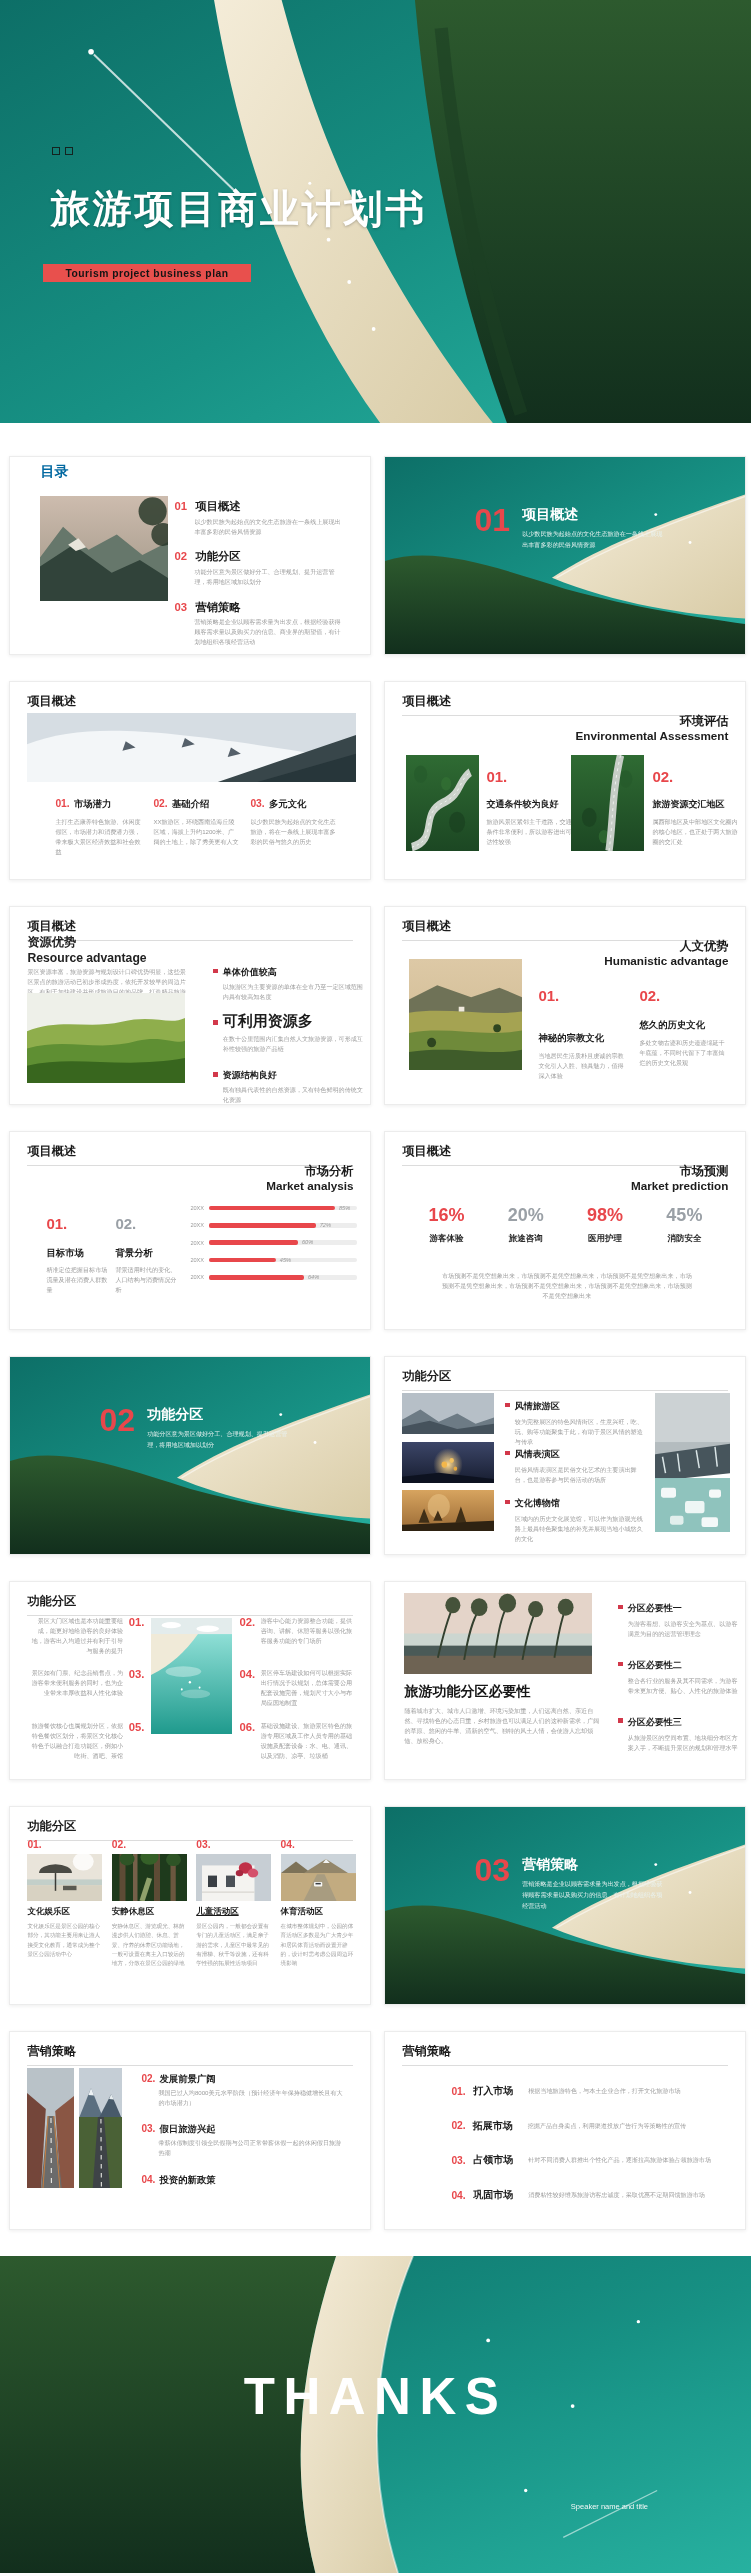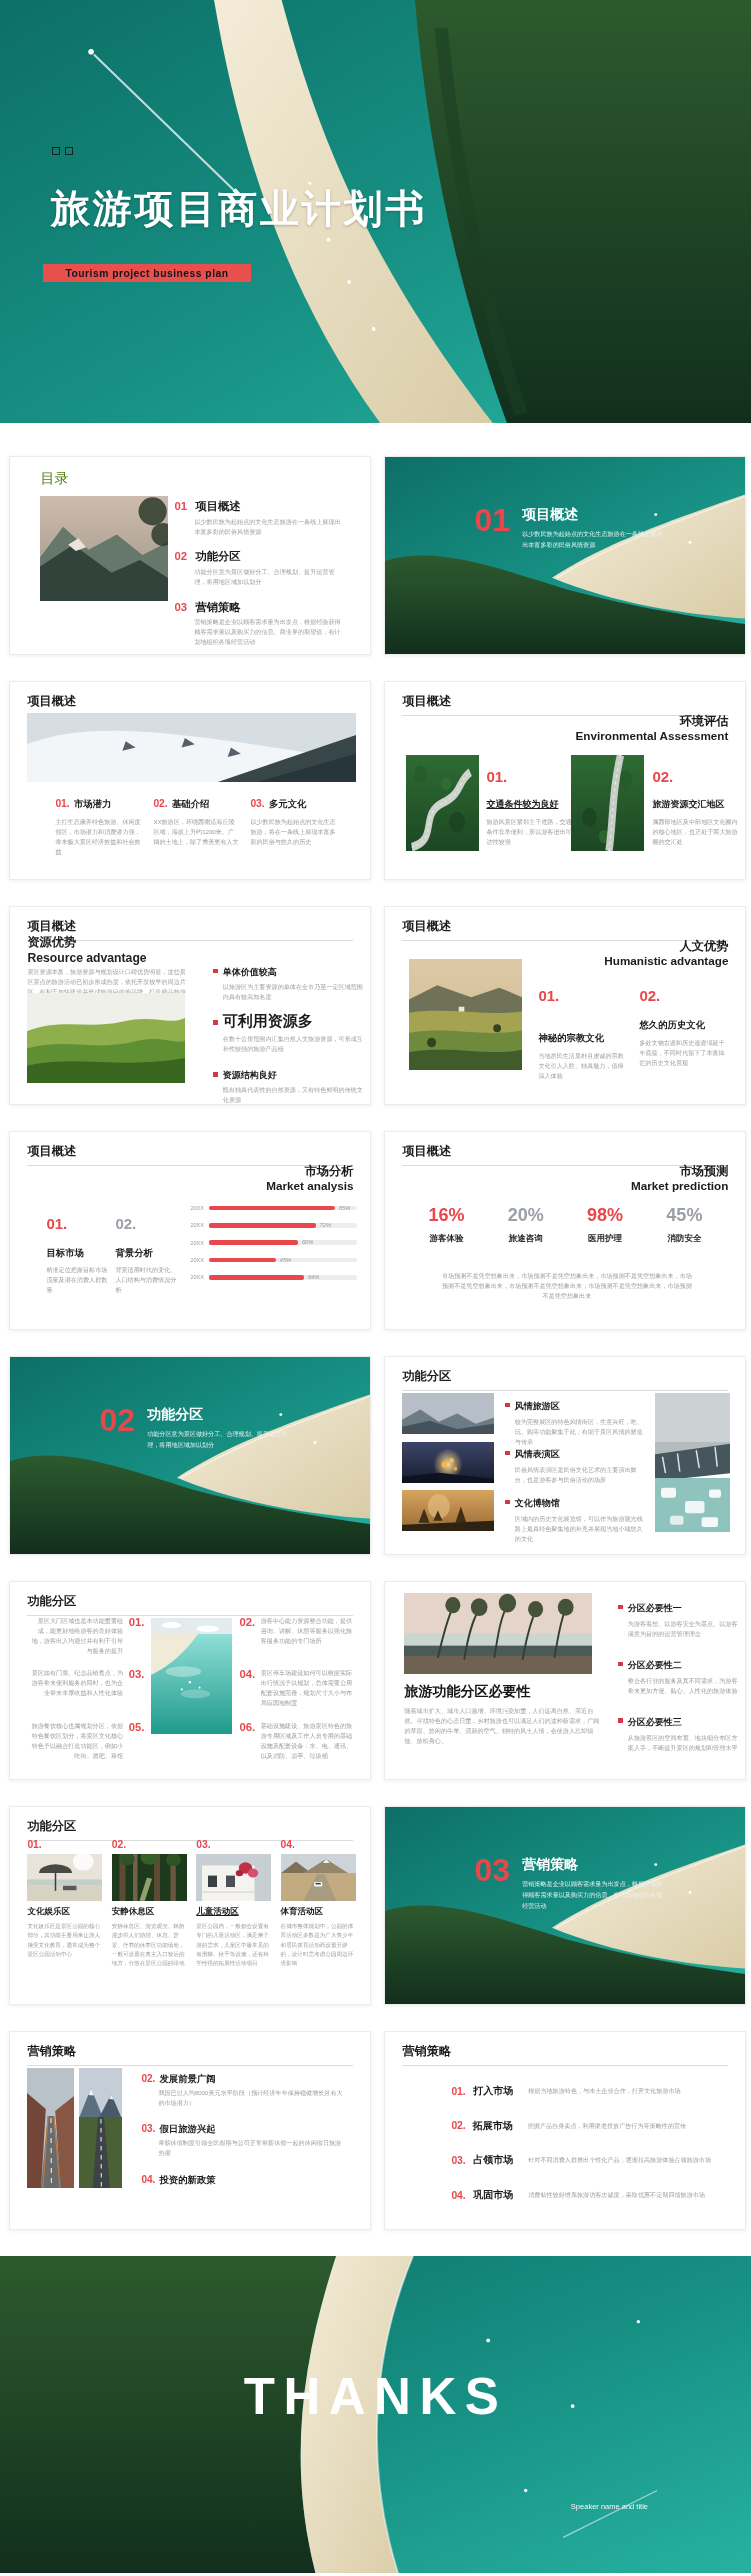--- a/index.html
+++ b/index.html
@@ -22,21 +22,21 @@
   .numG{color:#9aa0a6;font-weight:bold;}
   .itemTitle{font-size:9.4px;font-weight:bold;color:#1c1c1c;}
   .redsq{display:inline-block;width:4.7px;height:4.7px;background:#d2384a;margin-right:4.7px;vertical-align:middle;}
   
   .dv-bg{position:absolute;left:0;top:0;}
   .dv-wrap{position:absolute;left:89px;top:49px;display:flex;}
   .dv-num{font-size:32px;font-weight:bold;color:#e8474b;line-height:.9;margin-right:12.2px;}
   .dv-title{color:#fff;font-size:14px;font-weight:bold;margin-bottom:4.7px;}
   .dv-desc{color:#e9f3f1;font-size:6.1px;line-height:1.8;width:146px;}
   
-  .toc-title{position:absolute;left:30px;top:13px;color:#4d7c0f;font-size:14px;font-weight:normal;}
+  .toc-title{position:absolute;left:30px;top:6px;color:#0369a1;font-size:14px;font-weight:bold;}
   .toc-item-num{font-size:11.3px;font-weight:bold;color:#e8474b;margin-right:8.5px;}
   .toc-item-label{font-size:11.3px;font-weight:bold;color:#1c1c1c;}
   .toc-desc{margin:2.8px 0 0 20px;width:150px;}
   
   .bar-row{display:flex;align-items:center;margin-bottom:11.3px;}
   .bar-cat{width:19px;font-size:5.6px;color:#9b9b9b;flex:none;}
   .bar-track{position:relative;flex:1;height:4.7px;background:#ededed;border-radius:1.9px;}
   .bar-pos{position:absolute;left:0;top:0;height:100%;}
   .bar-fill{display:block;width:100%;height:100%;background:#e8474b;border-radius:1.9px;}
   .bar-val{position:absolute;left:100%;margin-left:3.8px;top:-0.9px;font-size:5.6px;color:#9b9b9b;white-space:nowrap;}
@@ -204,21 +204,21 @@
       <svg class="abs" style="left:20.7px;top:73px;" width="73" height="96" viewBox="0 0 100 100" preserveAspectRatio="none">
         <rect width="100" height="100" fill="url(#gfor2)"></rect>
         <circle cx="20" cy="20" r="9" fill="#255a2b" opacity=".7"></circle>
           <circle cx="70" cy="70" r="11" fill="#1a4020" opacity=".7"></circle>
           <circle cx="55" cy="30" r="7" fill="#357436" opacity=".6"></circle>
         <path d="M8,96 C45,88 18,62 50,50 C78,40 70,28 88,18" stroke="#ccd3cb" stroke-width="9" fill="none"></path>
         <path d="M8,96 C45,88 18,62 50,50 C78,40 70,28 88,18" stroke="#fff" stroke-width="1" fill="none" stroke-dasharray="3 4" opacity=".8"></path>
       </svg>
       <div class="abs" style="left:101px;top:86px;">
         <div class="numR" style="font-size:15px;">01.</div>
-        <div class="itemTitle" style="font-size:9px;margin-top:13px;text-decoration:underline;">交通条件较为良好</div>
+        <div class="itemTitle" style="font-size:9px;margin-top:13px;">交通条件较为良好</div>
         <div class="fine" style="margin-top:5.6px;width:86px;">旅游风景区紧邻主干道路，交通条件非常便利，所以游客进出可达性较强</div>
       </div>
       <svg class="abs" style="left:186px;top:73px;" width="73" height="96" viewBox="0 0 100 100" preserveAspectRatio="none">
         <rect width="100" height="100" fill="url(#gfor2)"></rect>
         <circle cx="25" cy="65" r="10" fill="#1a4020" opacity=".7"></circle>
           <circle cx="75" cy="25" r="9" fill="#255a2b" opacity=".7"></circle>
           <circle cx="45" cy="85" r="7" fill="#357436" opacity=".6"></circle>
         <path d="M52,100 C58,68 56,38 68,0" stroke="#c6cdc6" stroke-width="10" fill="none"></path>
         <path d="M52,100 C58,68 56,38 68,0" stroke="#fff" stroke-width="1" fill="none" stroke-dasharray="3 4" opacity=".8"></path>
       </svg>

